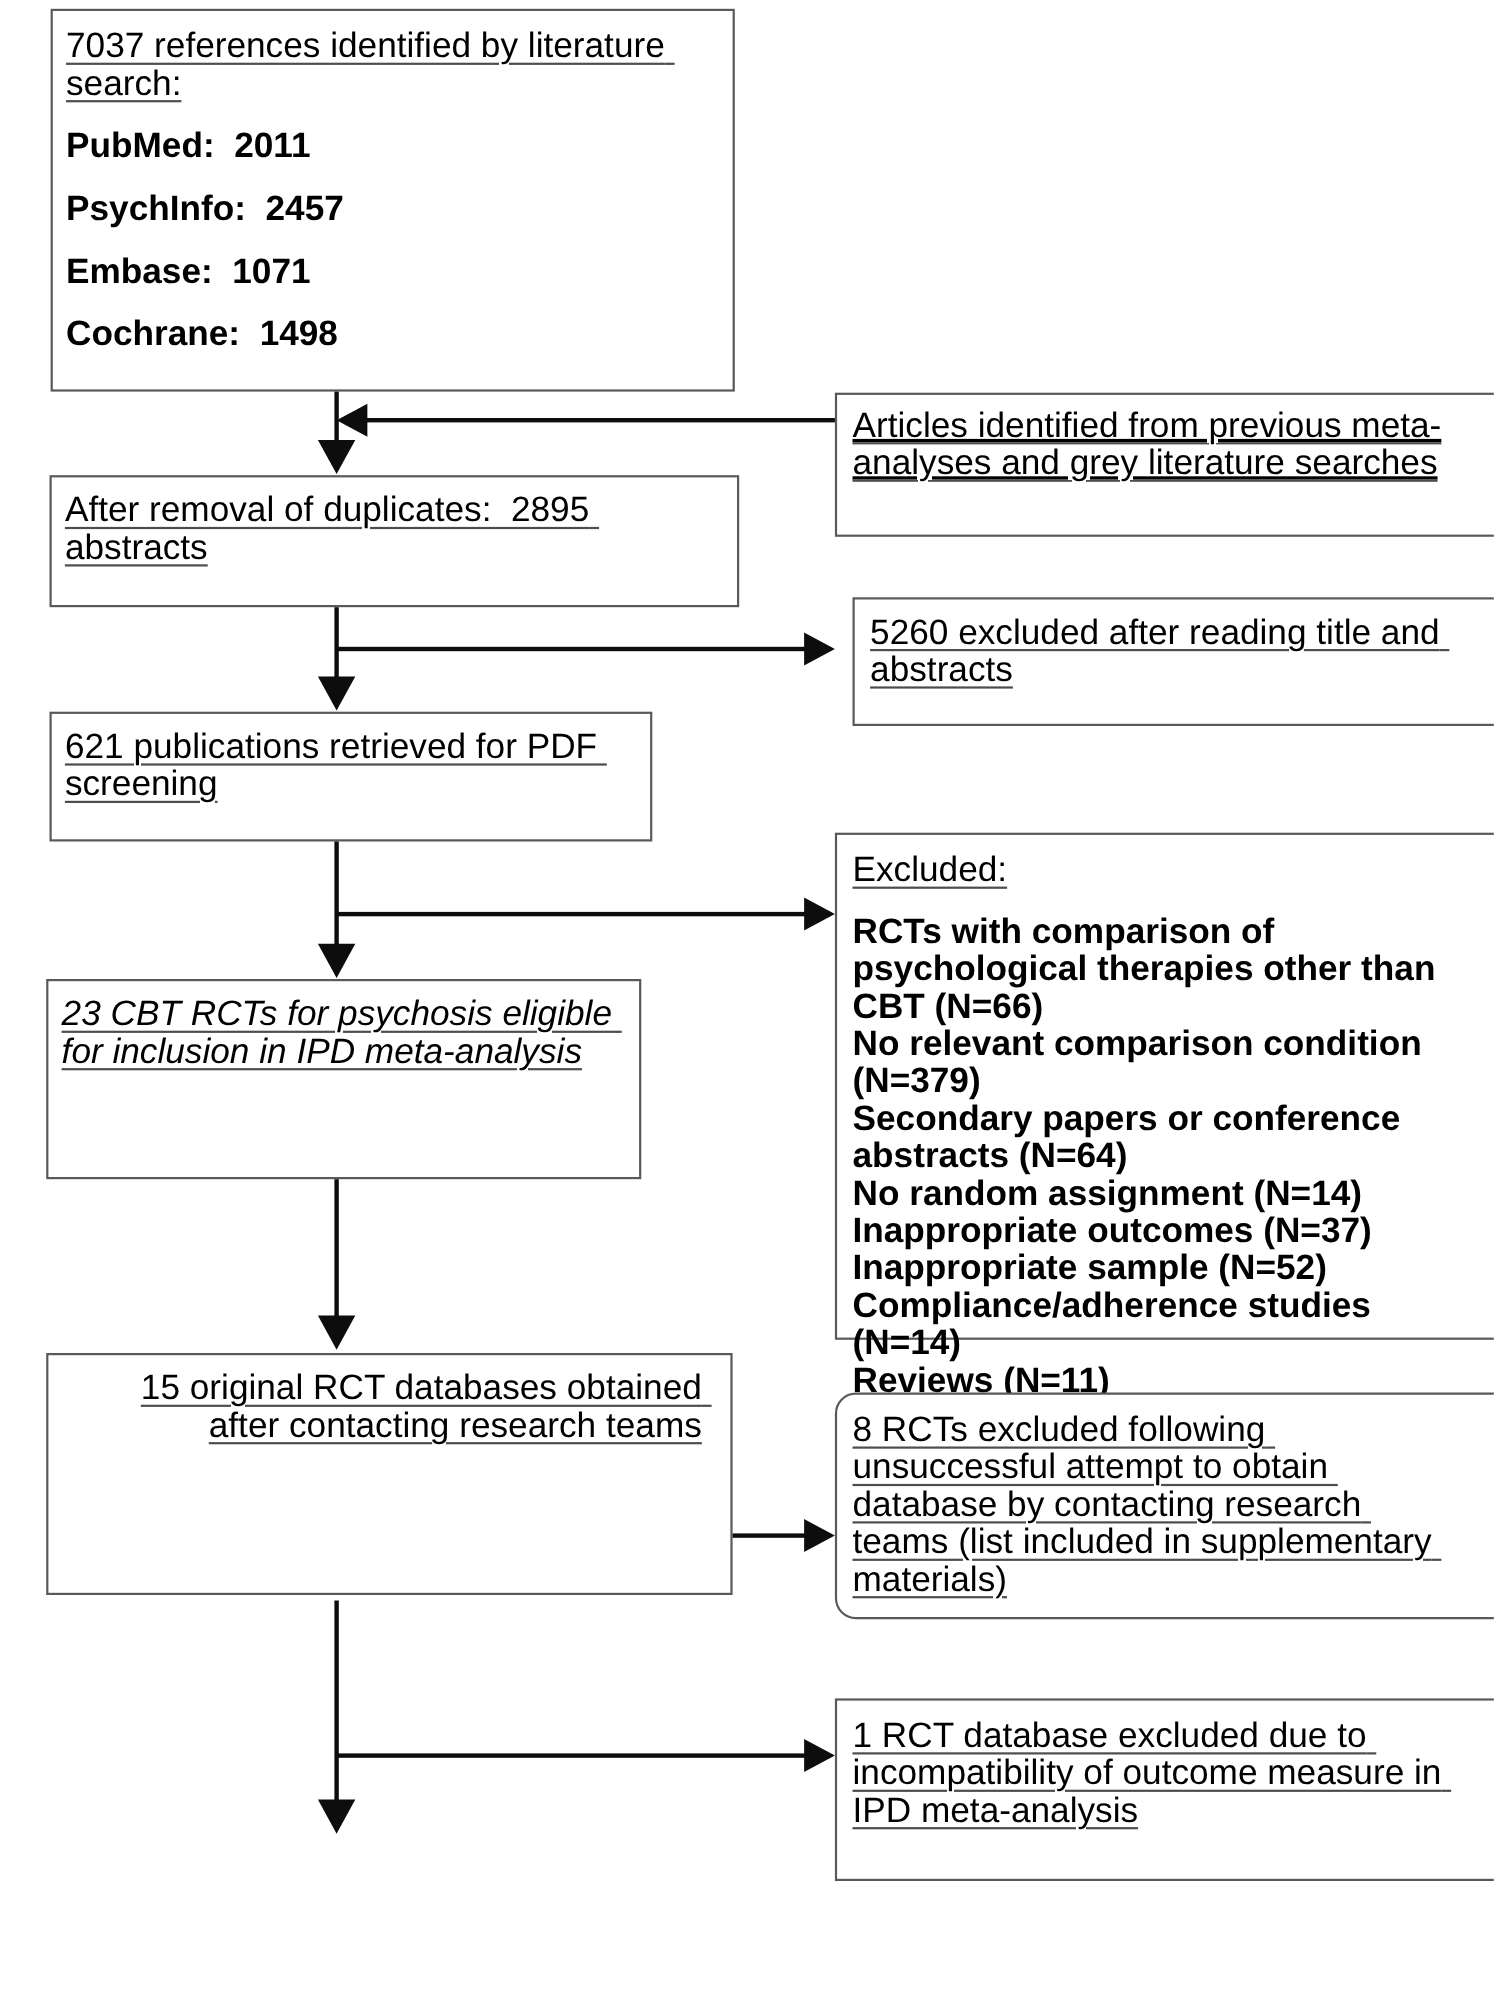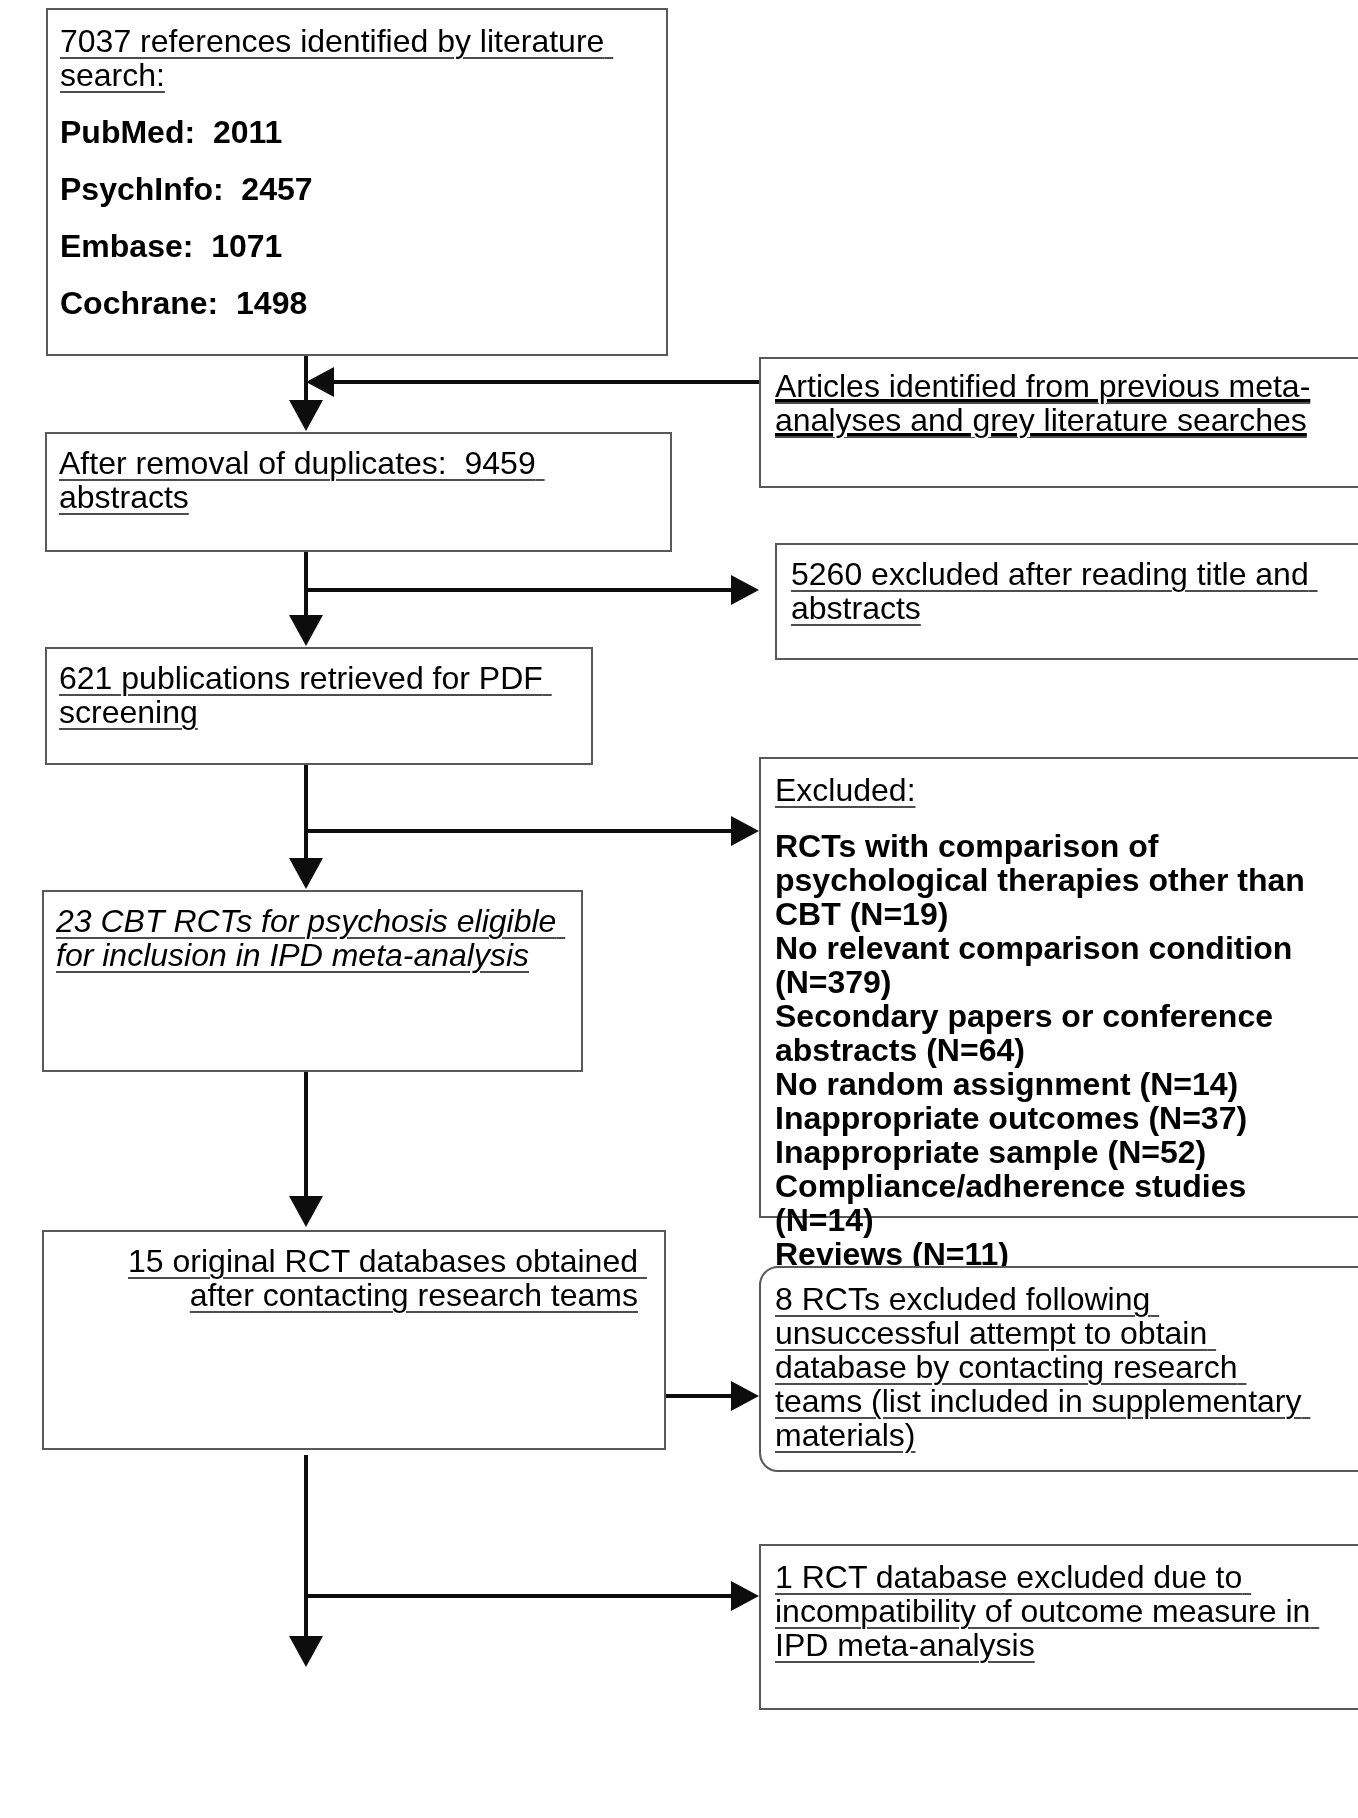--- a/index.html
+++ b/index.html
@@ -47,21 +47,21 @@
 
   <div class="box pad" style="left:10px;top:8px;width:622px;height:348px;padding-top:14px;">
     <div class="txt">7037 references identified by literature search:</div>
     <div class="plain src-line">PubMed:  2011</div>
     <div class="plain src-line">PsychInfo:  2457</div>
     <div class="plain src-line">Embase:  1071</div>
     <div class="plain src-line">Cochrane:  1498</div>
   </div>
 
   <div class="box pad" style="left:9px;top:432px;width:627px;height:120px;">
-    <div class="txt">After removal of duplicates:  9459 abstracts</div>
+    <div class="txt">After removal of duplicates:  2895 abstracts</div>
   </div>
 
   <div class="box pad" style="left:9px;top:647px;width:548px;height:118px;">
     <div class="txt">621 publications retrieved for PDF screening</div>
   </div>
 
   <div class="box pad" style="left:6px;top:890px;width:541px;height:182px;font-style:italic;">
     <div class="txt">23 CBT RCTs for psychosis eligible for inclusion in IPD meta-analysis</div>
   </div>
 
@@ -74,21 +74,21 @@
     <div class="txt rwrap">Articles identified from previous meta-analyses and grey literature searches</div>
   </div>
 
   <div class="box" style="left:739px;top:543px;width:622px;height:117px;padding:12px 14px 0 14px;">
     <div class="txt rwrap">5260 excluded after reading title and abstracts</div>
   </div>
 
   <div class="box" style="left:723px;top:757px;width:629px;height:461px;padding:14px 14px 4px 14px;">
     <div class="txt ex-title">Excluded:</div>
     <div class="rwrap">
-      <div class="plain">RCTs with comparison of psychological therapies other than CBT (N=19)</div>
+      <div class="plain">RCTs with comparison of psychological therapies other than CBT (N=66)</div>
       <div class="plain">No relevant comparison condition (N=379)</div>
       <div class="plain">Secondary papers or conference abstracts (N=64)</div>
       <div class="plain">No random assignment (N=14)</div>
       <div class="plain">Inappropriate outcomes (N=37)</div>
       <div class="plain">Inappropriate sample (N=52)</div>
       <div class="plain">Compliance/adherence studies (N=14)</div>
       <div class="plain">Reviews (N=11)</div>
       <div class="plain">Other reasons (N=14)</div>
     </div>
   </div>

